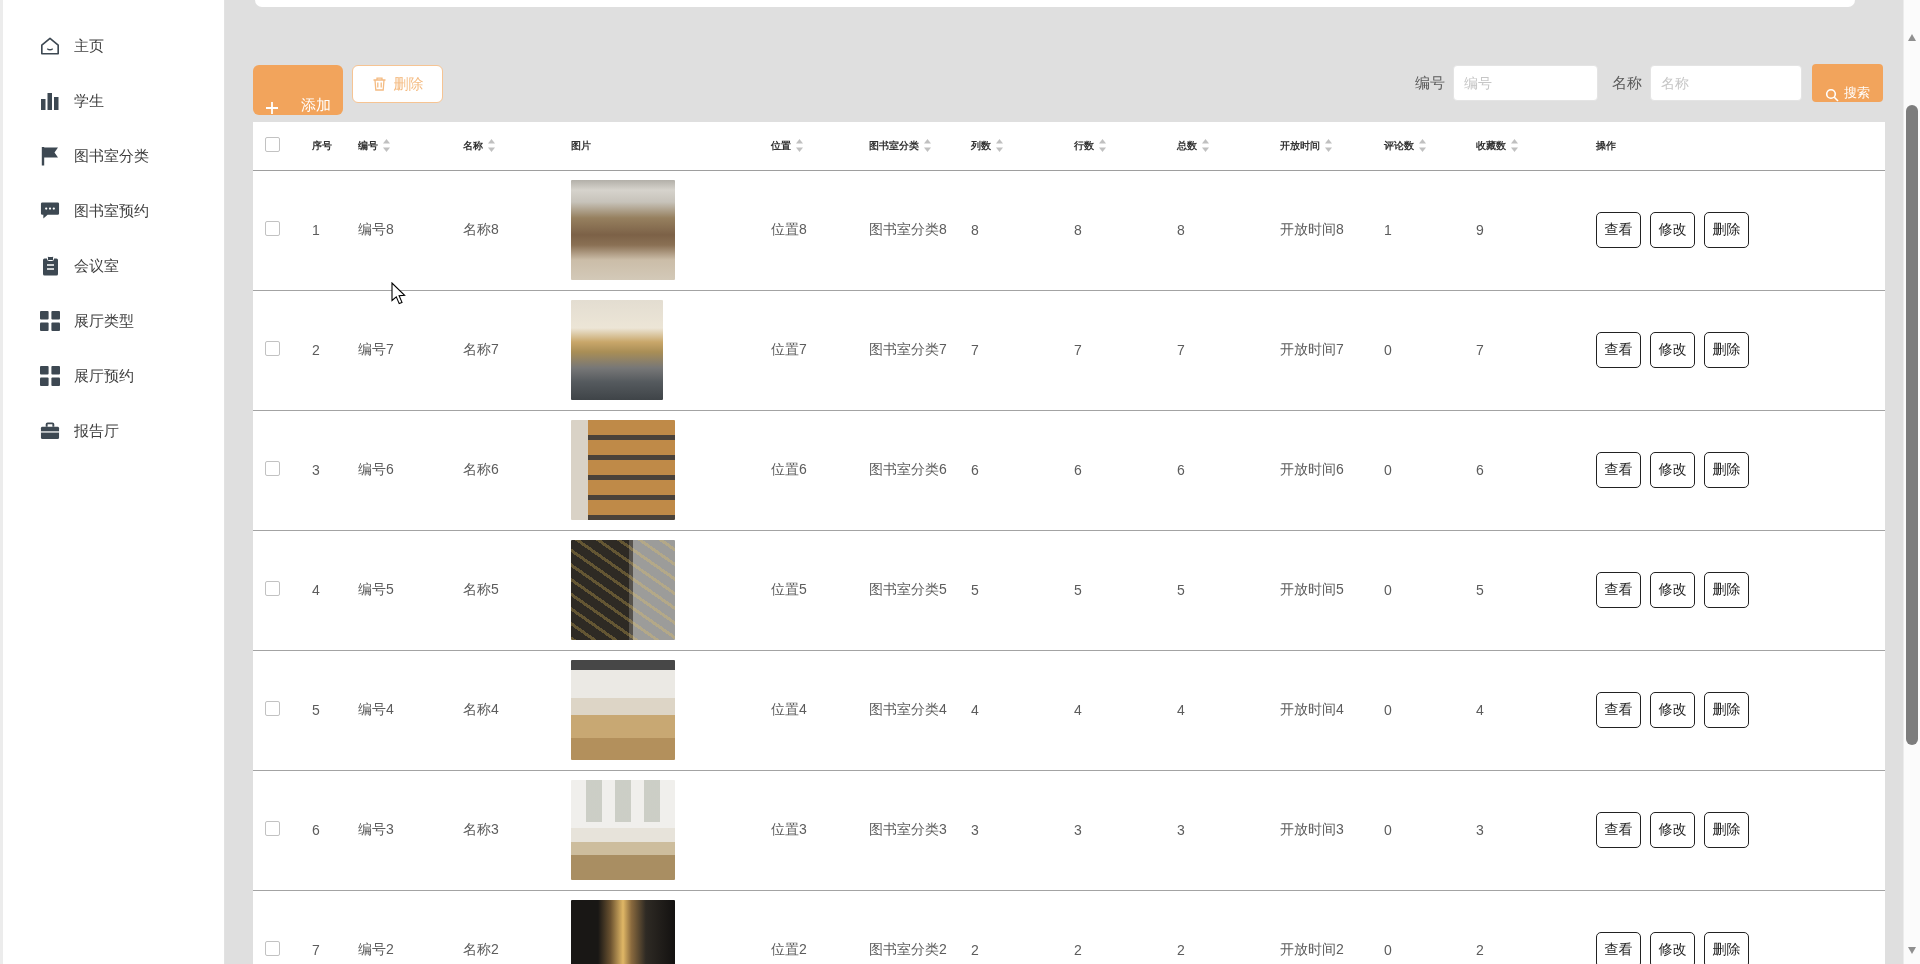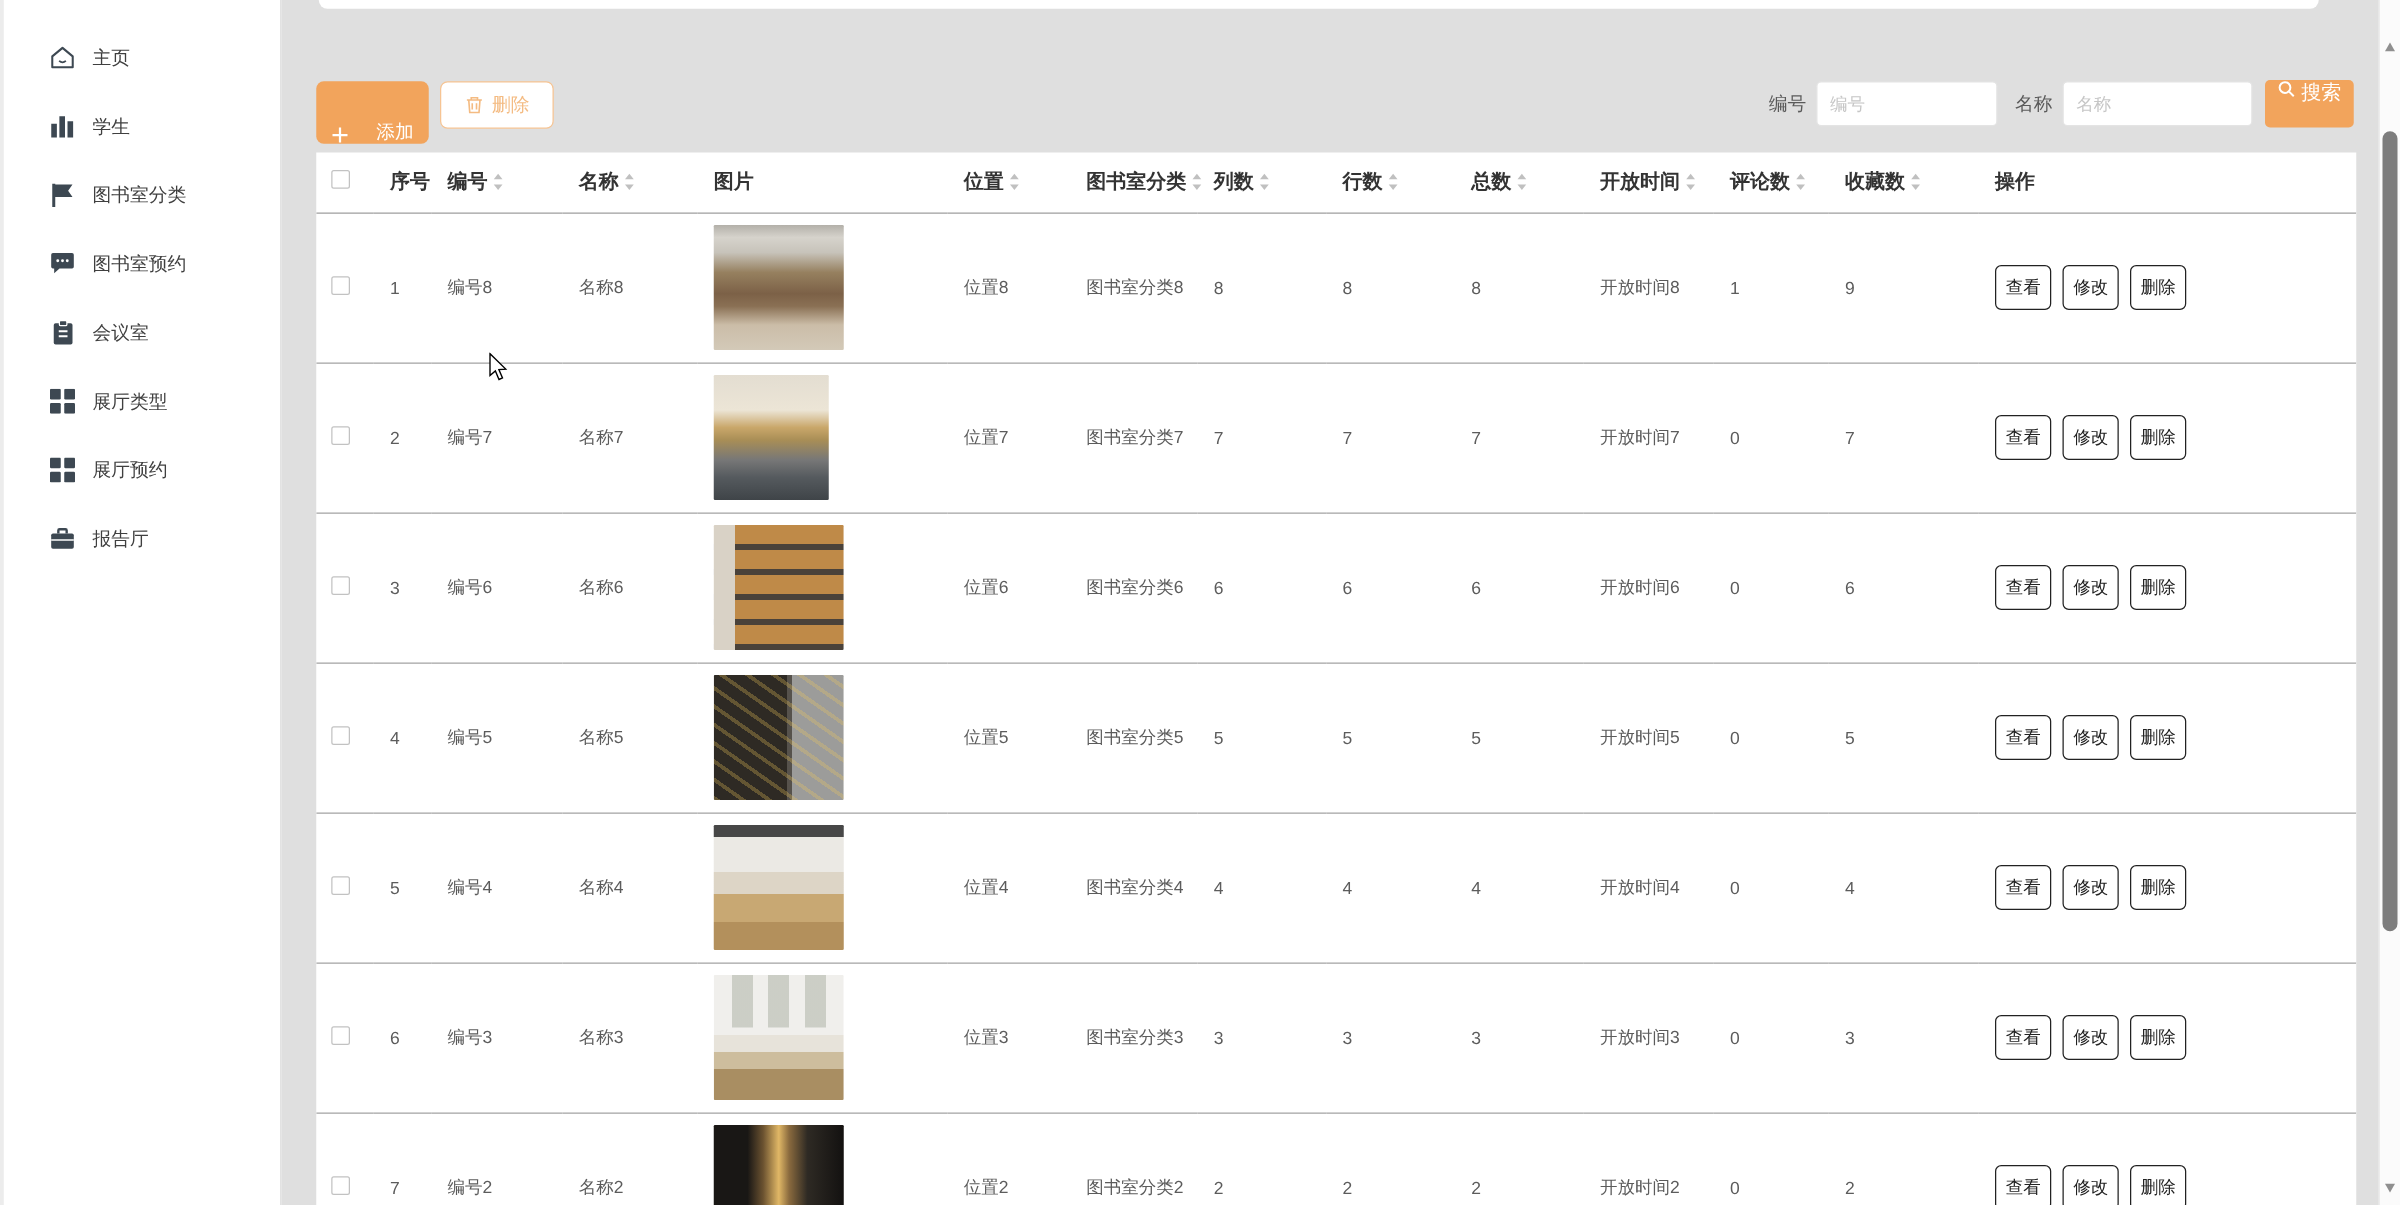--- a/index.html
+++ b/index.html
@@ -25,26 +25,26 @@
   .btn-del{position:absolute;left:352px;top:65px;width:91px;height:38px;background:#fff;border:1px solid #f6c493;
            border-radius:6px;color:#f4bb82;font-size:15px;cursor:pointer;display:flex;align-items:center;justify-content:center;gap:7px;font-family:inherit}
   .search-area{position:absolute;left:1415px;top:64px;height:38px;display:flex;align-items:center}
   .s-label{font-size:15px;color:#5a5a5a;margin-right:8px;white-space:nowrap}
   .s-label.second{margin-left:14px}
   .s-input{width:145px;height:36px;border:1px solid #e4e4e4;border-radius:4px;padding:0 10px;
            font-size:14px;color:#333;background:#fff;font-family:inherit;outline:none}
   .s-input.name{width:152px}
   .s-input::placeholder{color:#c6c6c6}
   .btn-search{width:71px;height:38px;margin-left:10px;background:#f2a45c;border:none;border-radius:4px;color:#fff;
-              font-size:16px;cursor:pointer;display:flex;align-items:flex-start;justify-content:center;gap:5px;font-family:inherit}
+              font-size:13px;cursor:pointer;display:flex;align-items:flex-end;justify-content:center;gap:5px;font-family:inherit}
 
   
   .card{position:absolute;left:253px;top:122px;width:1632px;height:842px;background:#fff;overflow:hidden}
   table{width:1632px;border-collapse:collapse;table-layout:fixed}
-  th{height:48px;font-size:16px;font-weight:bold;color:#333;text-align:left;padding-left:13px;
+  th{height:48px;font-size:10px;font-weight:bold;color:#333;text-align:left;padding-left:13px;
      border-bottom:1px solid #9e9e9e;white-space:nowrap}
   td{height:120px;font-size:14px;color:#5c5c5c;padding-left:13px;border-bottom:1px solid #a3a3a3;white-space:nowrap}
   .th-wrap{display:inline-flex;align-items:center;gap:4px}
   .cb-cell{padding-left:12px}
   .checkbox{display:inline-block;width:15px;height:15px;border:1px solid #c2c2c2;border-radius:2px;background:#fff;cursor:pointer}
   .row-btn{width:45px;height:36px;margin-right:9px;background:#fff;border:1.5px solid #222;border-radius:5px;
            font-size:14px;color:#222;cursor:pointer;font-family:inherit}
 
   
   .photo{height:100px;width:104px;border-radius:1px}

